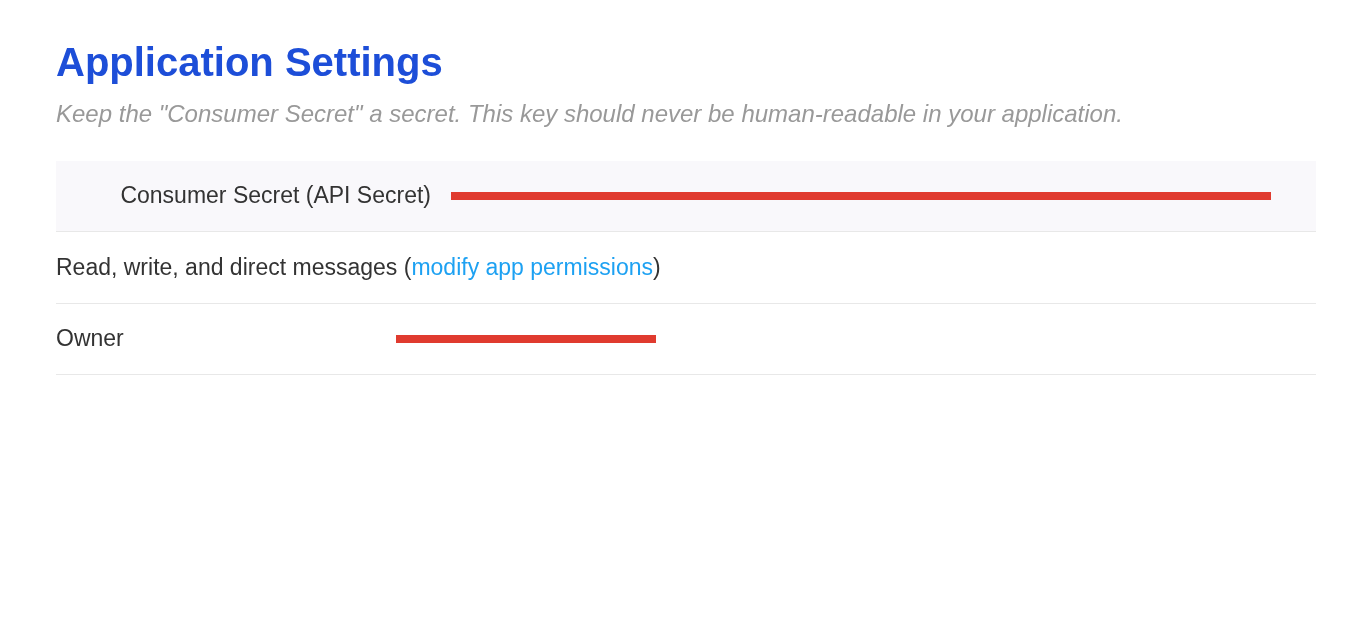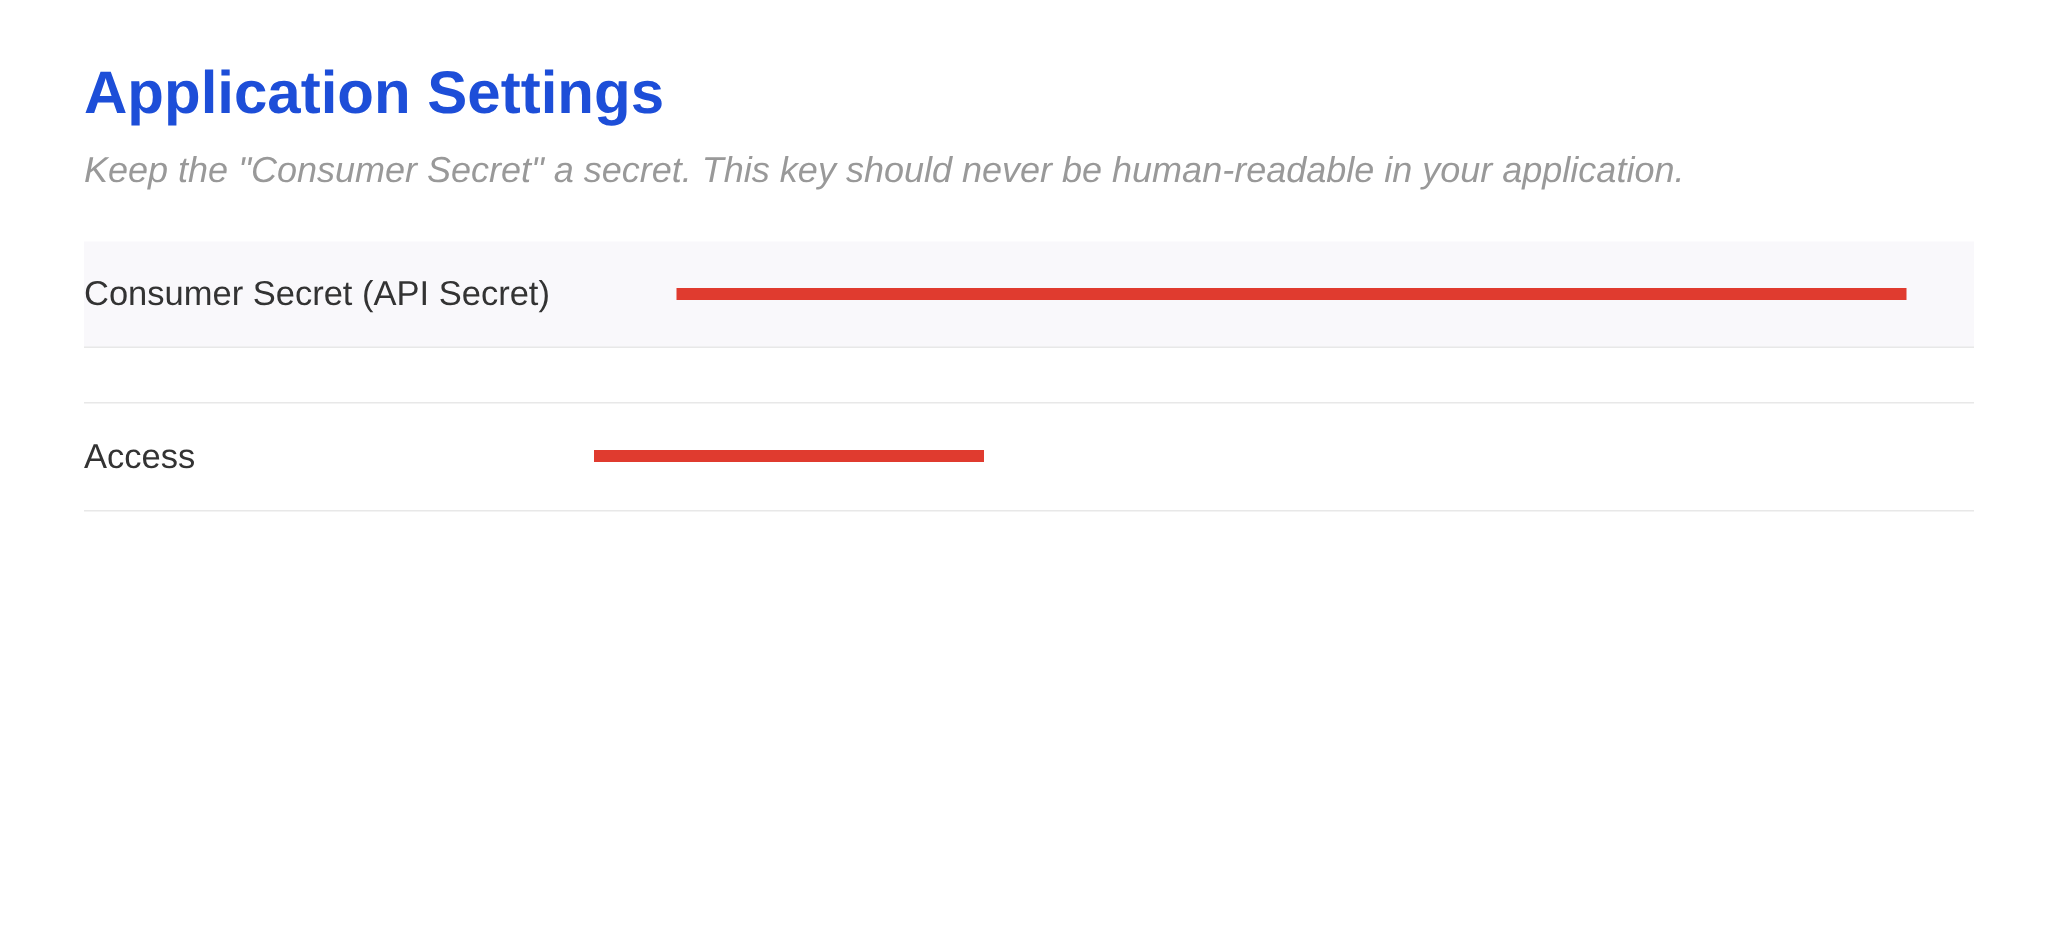--- a/index.html
+++ b/index.html
@@ -50,20 +50,21 @@
       font-size: 23px;
       color: #333333;
       line-height: 1.5;
       flex: 1 1 auto;
     }
     .row-consumer-key .settings-label {
       width: 350px;
     }
     .row-consumer-secret .settings-label {
       width: 395px;
+      text-align: right;
     }
     .row-access-level .settings-label {
       width: 400px;
     }
     .row-owner .settings-label {
       width: 340px;
     }
     .row-owner-id .settings-label {
       width: 340px;
     }
@@ -103,23 +104,26 @@
 
 
   <div class="settings-row row-consumer-secret highlighted">
     <div class="settings-label">Consumer Secret (API Secret)</div>
     <div class="settings-value">
       <span class="redacted redacted-cs"></span>
     </div>
   </div>
 
   <div class="settings-row row-access-level">
+    <div class="settings-value">
+      <span>Read, write, and direct messages (</span><a class="link">modify app permissions</a><span>)</span>
+    </div>
   </div>
 
   <div class="settings-row row-owner">
-    <div class="settings-label">Access</div>
+    <div class="settings-label">Owner</div>
     <div class="settings-value">
       <span class="redacted redacted-owner"></span>
     </div>
   </div>
 
 
 </div>
 
 </body></html>

